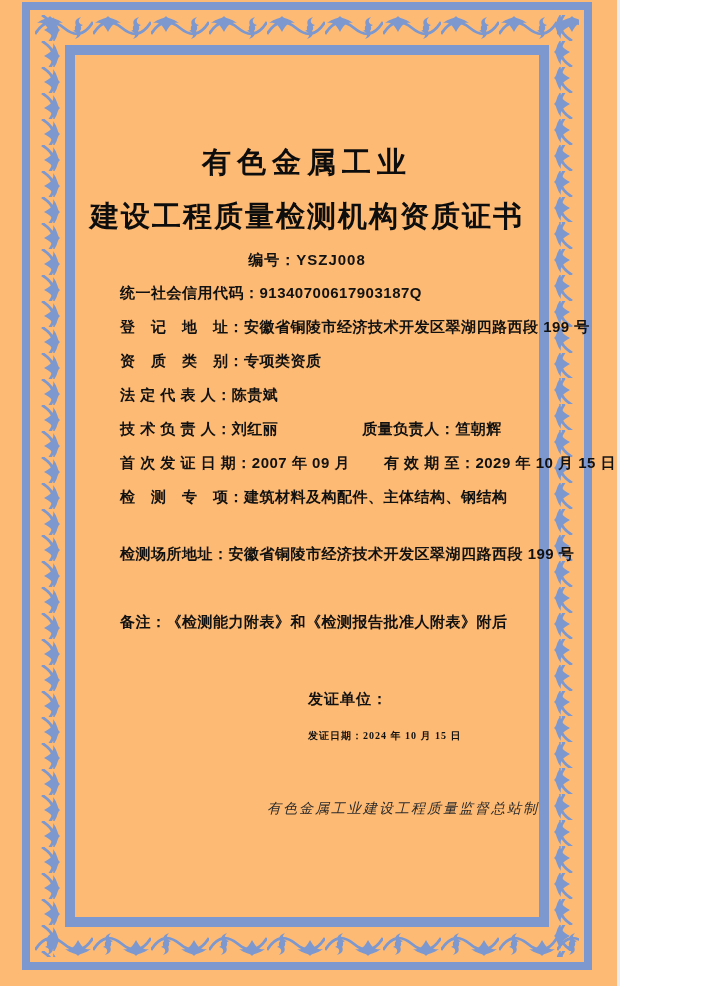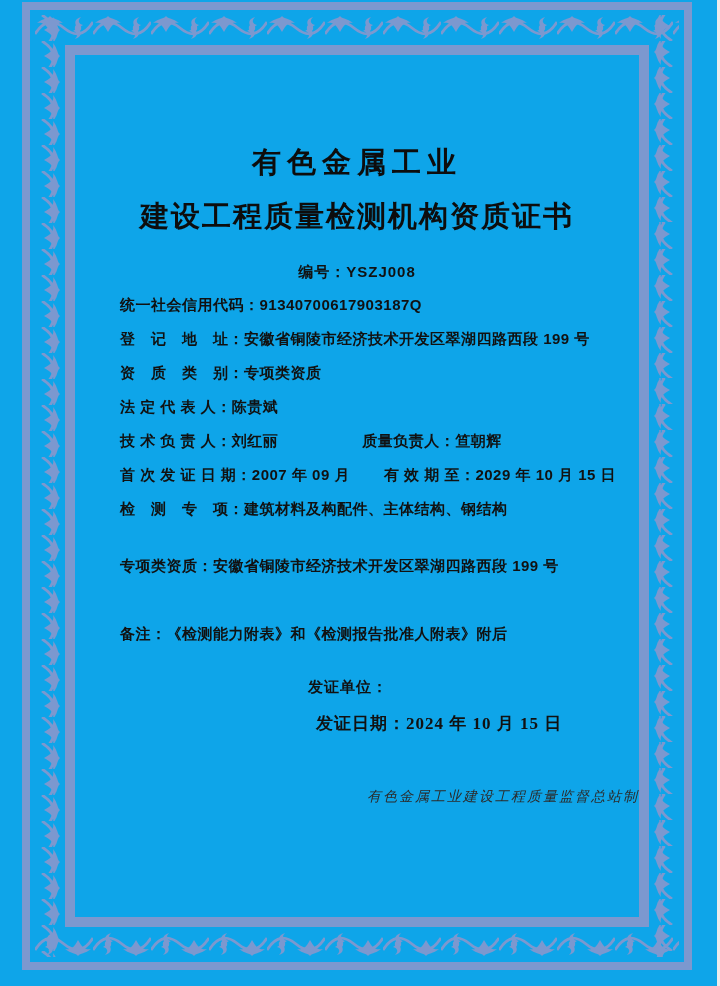--- a/index.html
+++ b/index.html
@@ -1,23 +1,23 @@
 <!DOCTYPE html>
 <html style="--blue: #7C98CF;"><head>
 <meta charset="utf-8">
 <style>
   * { margin: 0; padding: 0; box-sizing: border-box; }
   html, body { background: #ffffff; }
   body { font-family: "Liberation Sans", sans-serif; }
 
   .page {
     position: relative;
-    width: 720px;
+    width: 620px;
     height: 986px;
-    background: #0ea5e9;
+    background: #fdba74;
     overflow: hidden;
   }
   
   .scan-edge {
     position: absolute; top: 0; right: 0; width: 3px; height: 100%;
     background: #ececec;
   }
 
   
   .outer-line {
@@ -42,42 +42,42 @@
   }
   .title1 {
     margin-top: 90px; line-height: 34px; font-size: 29px; font-weight: bold;
     text-align: center; letter-spacing: 6px; color: #0d0d0d;
   }
   .title2 {
     margin-top: 20px; line-height: 34px; font-size: 29px; font-weight: bold;
     text-align: center; letter-spacing: 2px; color: #0d0d0d; font-family: Liberation Serif, serif;
   }
   .serial {
-    margin-top: 28px; line-height: 22px; font-size: 15px; font-weight: bold;
+    margin-top: 16px; line-height: 22px; font-size: 15px; font-weight: bold;
     text-align: center; letter-spacing: 1px;
   }
   .rows { margin-top: 5px; padding-left: 45px; }
   .row  { line-height: 34px; font-size: 15px; font-weight: bold; letter-spacing: 0.5px; white-space: nowrap; }
   .gap-lg { margin-left: 84px; }
   .gap-sm { margin-left: 34px; }
   .site-row {
     margin-top: 23px; padding-left: 45px; line-height: 34px;
     font-size: 15px; font-weight: bold; letter-spacing: 0.5px; white-space: nowrap;
   }
   .note-row {
     margin-top: 34px; padding-left: 45px; line-height: 34px;
     font-size: 15px; font-weight: bold; letter-spacing: 0.5px; white-space: nowrap;
   }
   .issuer-row {
-    margin-top: 24px; padding-left: 233px; line-height: 24px;
+    margin-top: 48px; padding-left: 233px; line-height: 24px;
     font-size: 15px; font-weight: bold; letter-spacing: 1px;
   }
   .date-row {
     margin-top: 13px; padding-left: 233px; line-height: 24px;
-    font-size: 17px; font-weight: bold; letter-spacing: 1px; margin-left: 8px;
+    font-size: 10px; font-weight: bold; letter-spacing: 1px;
   }
   .serif-val { font-family: "Liberation Serif", serif; font-weight: bold; }
   .footer-row {
     margin-top: 51px; line-height: 20px; font-size: 14px; font-weight: normal;
     text-align: right; letter-spacing: 2px; color: #2b2b2b;
     font-family: "Liberation Serif", serif; font-style: italic;
   }
 </style>
 </head>
 <body>
@@ -158,21 +158,21 @@
     <div class="rows">
       <div class="row"><span>统一社会信用代码：</span><span>91340700617903187Q</span></div>
       <div class="row"><span>登　记　地　址：</span><span>安徽省铜陵市经济技术开发区翠湖四路西段 199 号</span></div>
       <div class="row"><span>资　质　类　别：</span><span>专项类资质</span></div>
       <div class="row"><span>法 定 代 表 人：</span><span>陈贵斌</span></div>
       <div class="row"><span>技 术 负 责 人：</span><span>刘红丽</span><span class="gap-lg">质量负责人：</span><span>笪朝辉</span></div>
       <div class="row"><span>首 次 发 证 日 期：</span><span>2007 年 09 月</span><span class="gap-sm">有 效 期 至：</span><span>2029 年 10 月 15 日</span></div>
       <div class="row"><span>检　测　专　项：</span><span>建筑材料及构配件、主体结构、钢结构</span></div>
     </div>
 
-    <div class="site-row"><span>专项类资质：</span><span>安徽省铜陵市经济技术开发区翠湖四路西段 199 号</span></div>
+    <div class="site-row"><span>检测场所地址：</span><span>安徽省铜陵市经济技术开发区翠湖四路西段 199 号</span></div>
 
     <div class="note-row">备注：《检测能力附表》和《检测报告批准人附表》附后</div>
 
     <div class="issuer-row"><span>发证单位：</span><span></span></div>
 
     <div class="date-row"><span>发证日期：</span><span class="serif-val">2024 年 10 月 15 日</span></div>
 
     <div class="footer-row">有色金属工业建设工程质量监督总站制</div>
 
   </div>

